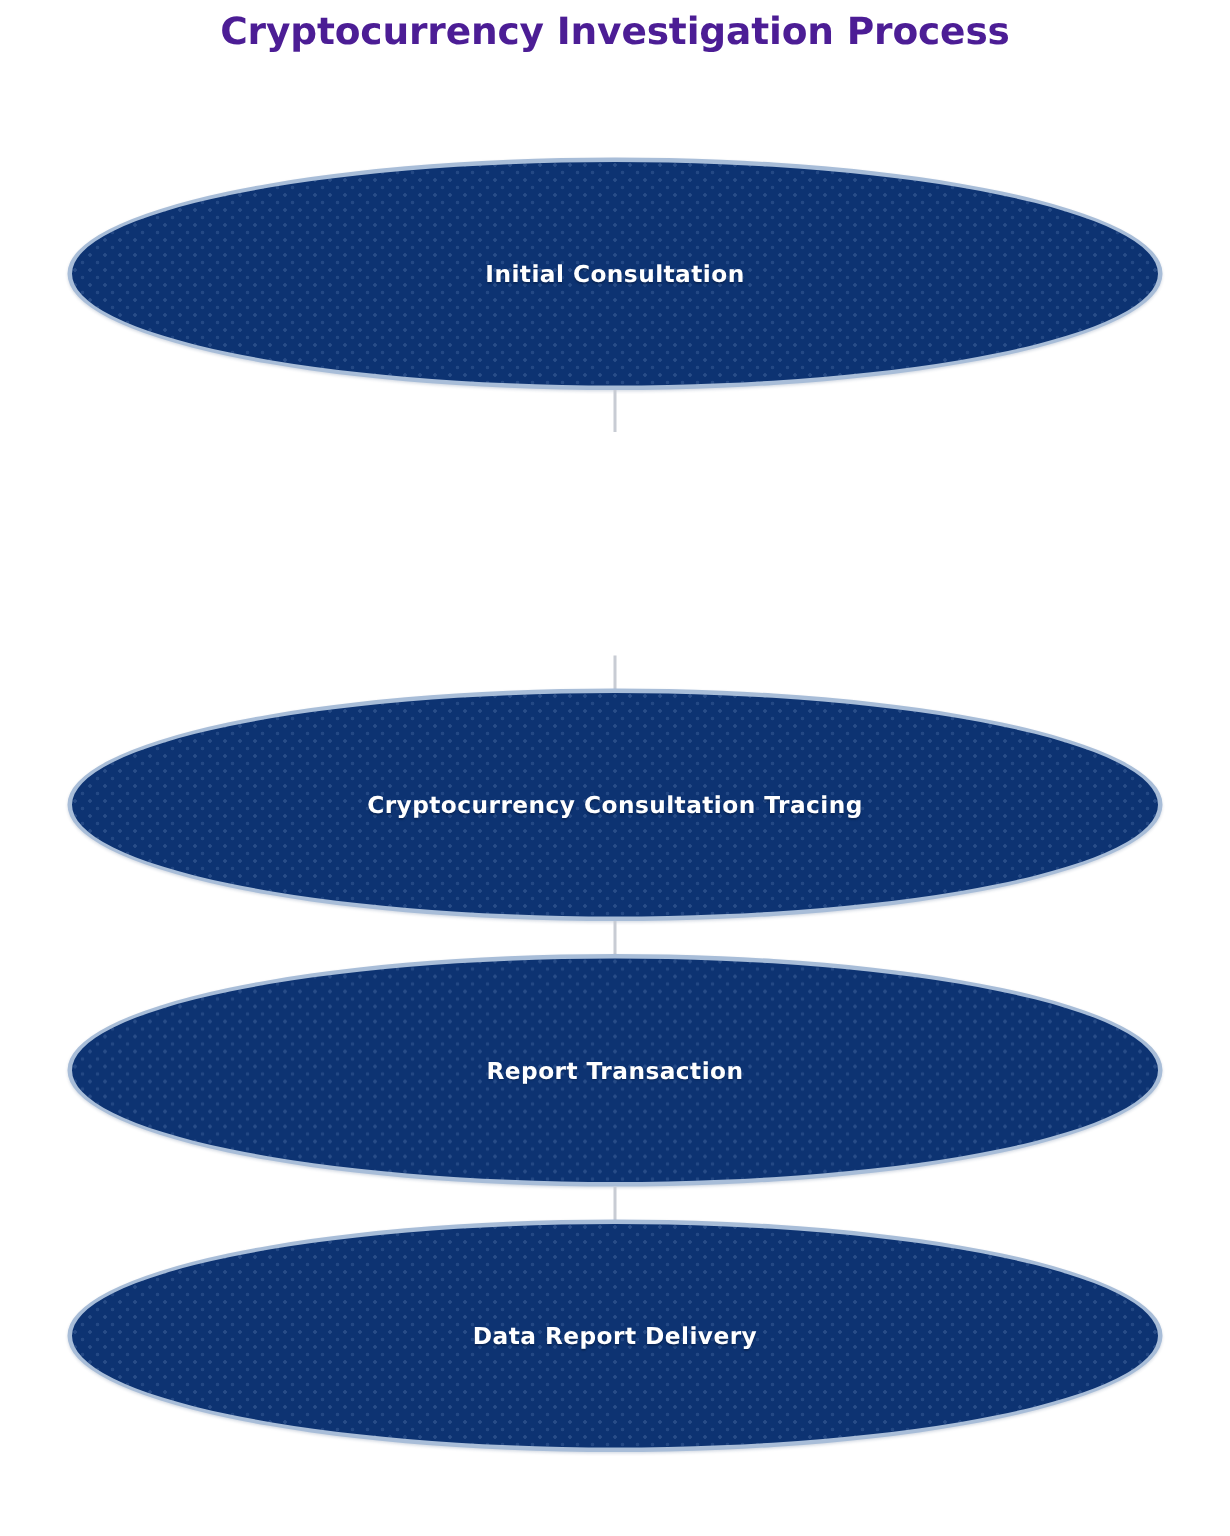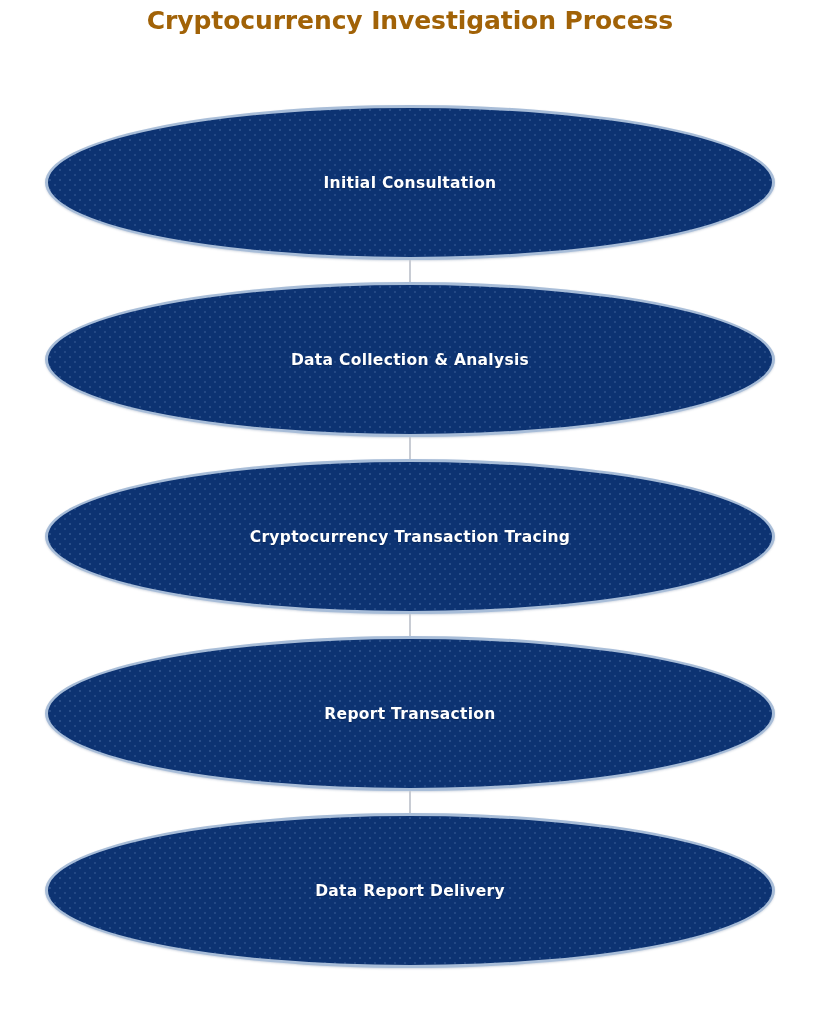--- a/index.html
+++ b/index.html
@@ -23,21 +23,21 @@
   #chart-title {
     position: absolute;
     left: 0;
     top: 6px;
     width: 820px;
     text-align: center;
     font-family: "DejaVu Sans", sans-serif;
     font-size: 25px;
     font-weight: bold;
     letter-spacing: -0.1px;
-    color: #a16207;
+    color: #4c1d95;
     white-space: nowrap;
   }
   #stage-list {
     position: absolute;
     left: 0;
     top: 0;
     width: 664px;
     height: 1024px;
   }
   .stage {
@@ -96,30 +96,26 @@
 
   <div id="stage-list">
 
     <div class="stage" style="top:105px;">
       <div class="stage-ellipse"></div>
       <div class="stage-label">Initial Consultation</div>
     </div>
 
     <div class="connector" style="top:260px;height:28px;"></div>
 
-    <div class="stage" style="top:282px;">
-      <div class="stage-ellipse"></div>
-      <div class="stage-label">Data Collection &amp; Analysis</div>
-    </div>
 
     <div class="connector" style="top:437px;height:28px;"></div>
 
     <div class="stage" style="top:459px;">
       <div class="stage-ellipse"></div>
-      <div class="stage-label">Cryptocurrency Transaction Tracing</div>
+      <div class="stage-label">Cryptocurrency Consultation Tracing</div>
     </div>
 
     <div class="connector" style="top:614px;height:28px;"></div>
 
     <div class="stage" style="top:636px;">
       <div class="stage-ellipse"></div>
       <div class="stage-label">Report Transaction</div>
     </div>
 
     <div class="connector" style="top:791px;height:28px;"></div>

